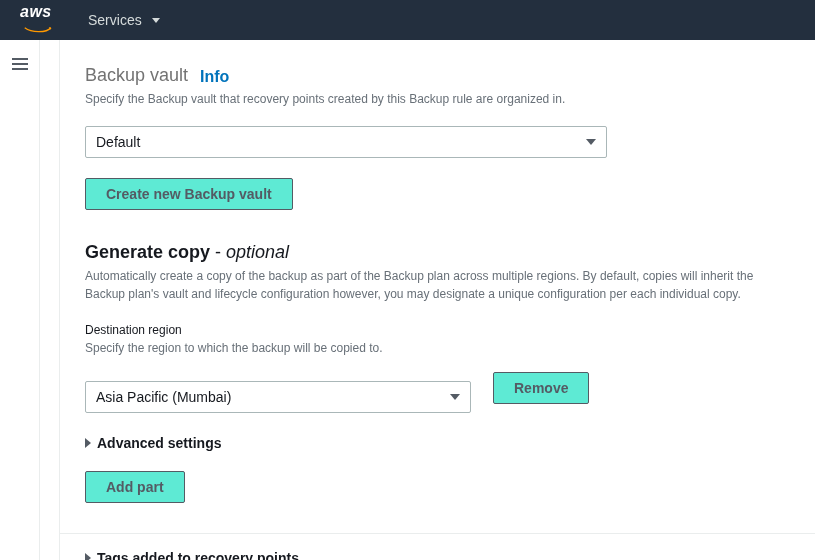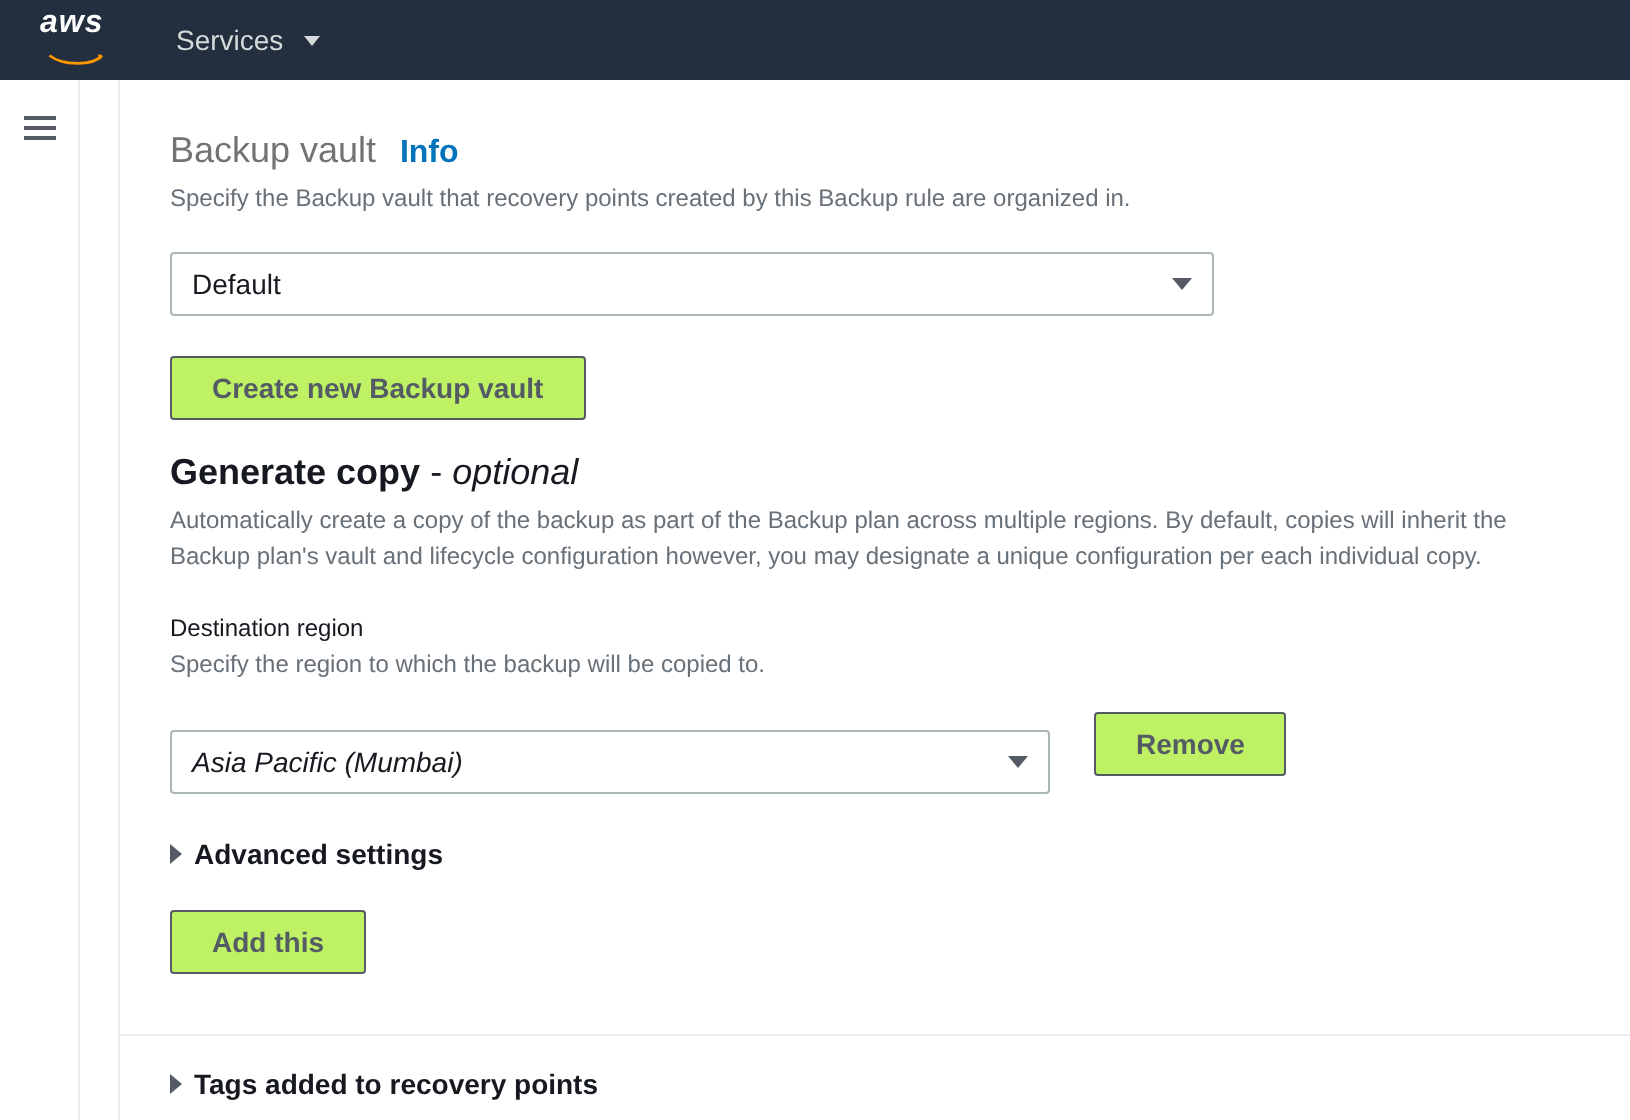--- a/index.html
+++ b/index.html
@@ -113,43 +113,43 @@
     height: 32px;
     border: 1px solid #aab7b8;
     border-radius: 2px;
     display: flex;
     align-items: center;
     justify-content: space-between;
     padding: 0 10px;
     cursor: pointer;
   }
   .select-wide { width: 522px; gap: 32px; }
-  .select-med { width: 440px; font-style: italic; }
+  .select-med { width: 386px; }
   .select .caret {
     width: 0; height: 0;
     border-left: 5px solid transparent;
     border-right: 5px solid transparent;
     border-top: 6px solid #545b64;
   }
   .btn {
     display: inline-flex;
     align-items: center;
     justify-content: center;
     height: 32px;
     border: 1px solid #545b64;
     border-radius: 2px;
-    background: #bef264;
+    background: #5eead4;
     color: #545b64;
     font-weight: 700;
     font-size: 14px;
     padding: 0 20px;
     cursor: pointer;
   }
   .spacer-20 { margin-top: 20px; }
-  .section2 { margin-top: 16px; }
+  .section2 { margin-top: 32px; }
   .section2 h2 {
     font-size: 18px;
     font-weight: 400;
   }
   .section2 h2 .strong { font-weight: 700; }
   .section2 h2 .em { font-style: italic; }
   .field-label {
     font-size: 12px;
     font-weight: 400;
     color: #16191f;
@@ -249,21 +249,21 @@
         </div>
         <button class="btn">Remove</button>
       </div>
 
       <div class="expander">
         <span class="tri-right"></span>
         <span class="label">Advanced settings</span>
       </div>
 
       <div class="spacer-20">
-        <button class="btn">Add this</button>
+        <button class="btn">Add part</button>
       </div>
     </div>
 
     <div class="divider"></div>
 
     <div class="tags-section">
       <div class="expander" style="margin-top:0;">
         <span class="tri-right"></span>
         <span class="label">Tags added to recovery points</span>
       </div>

